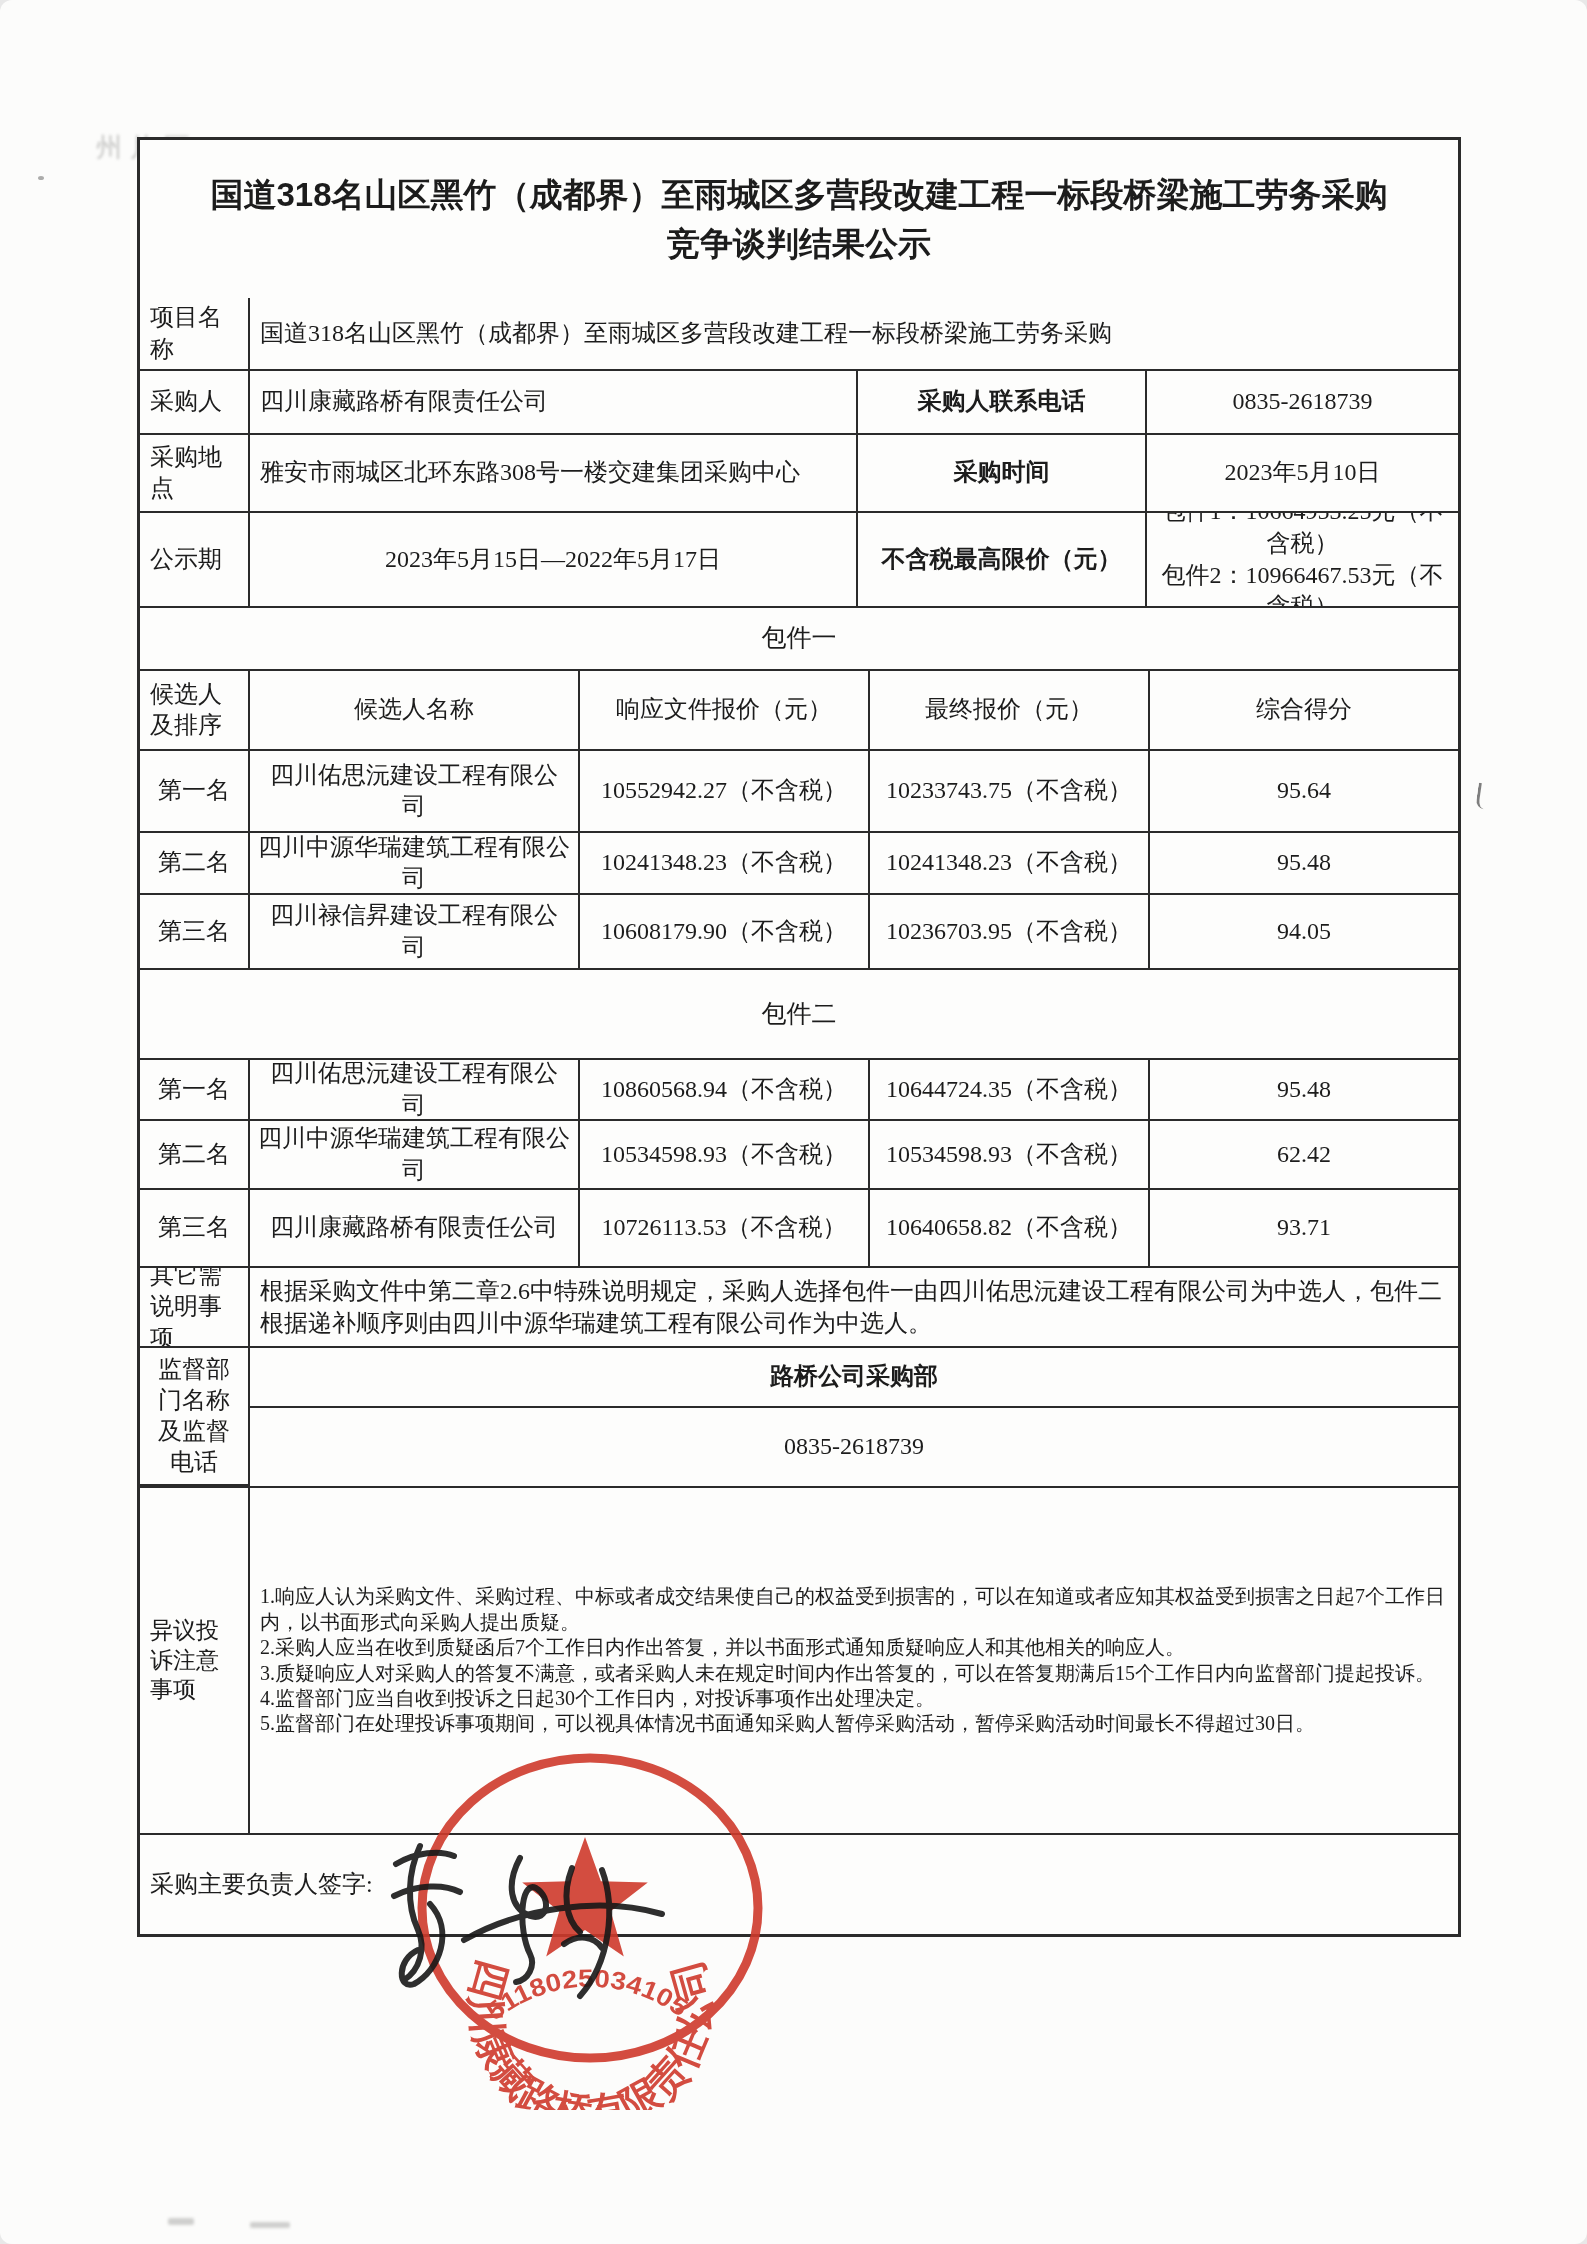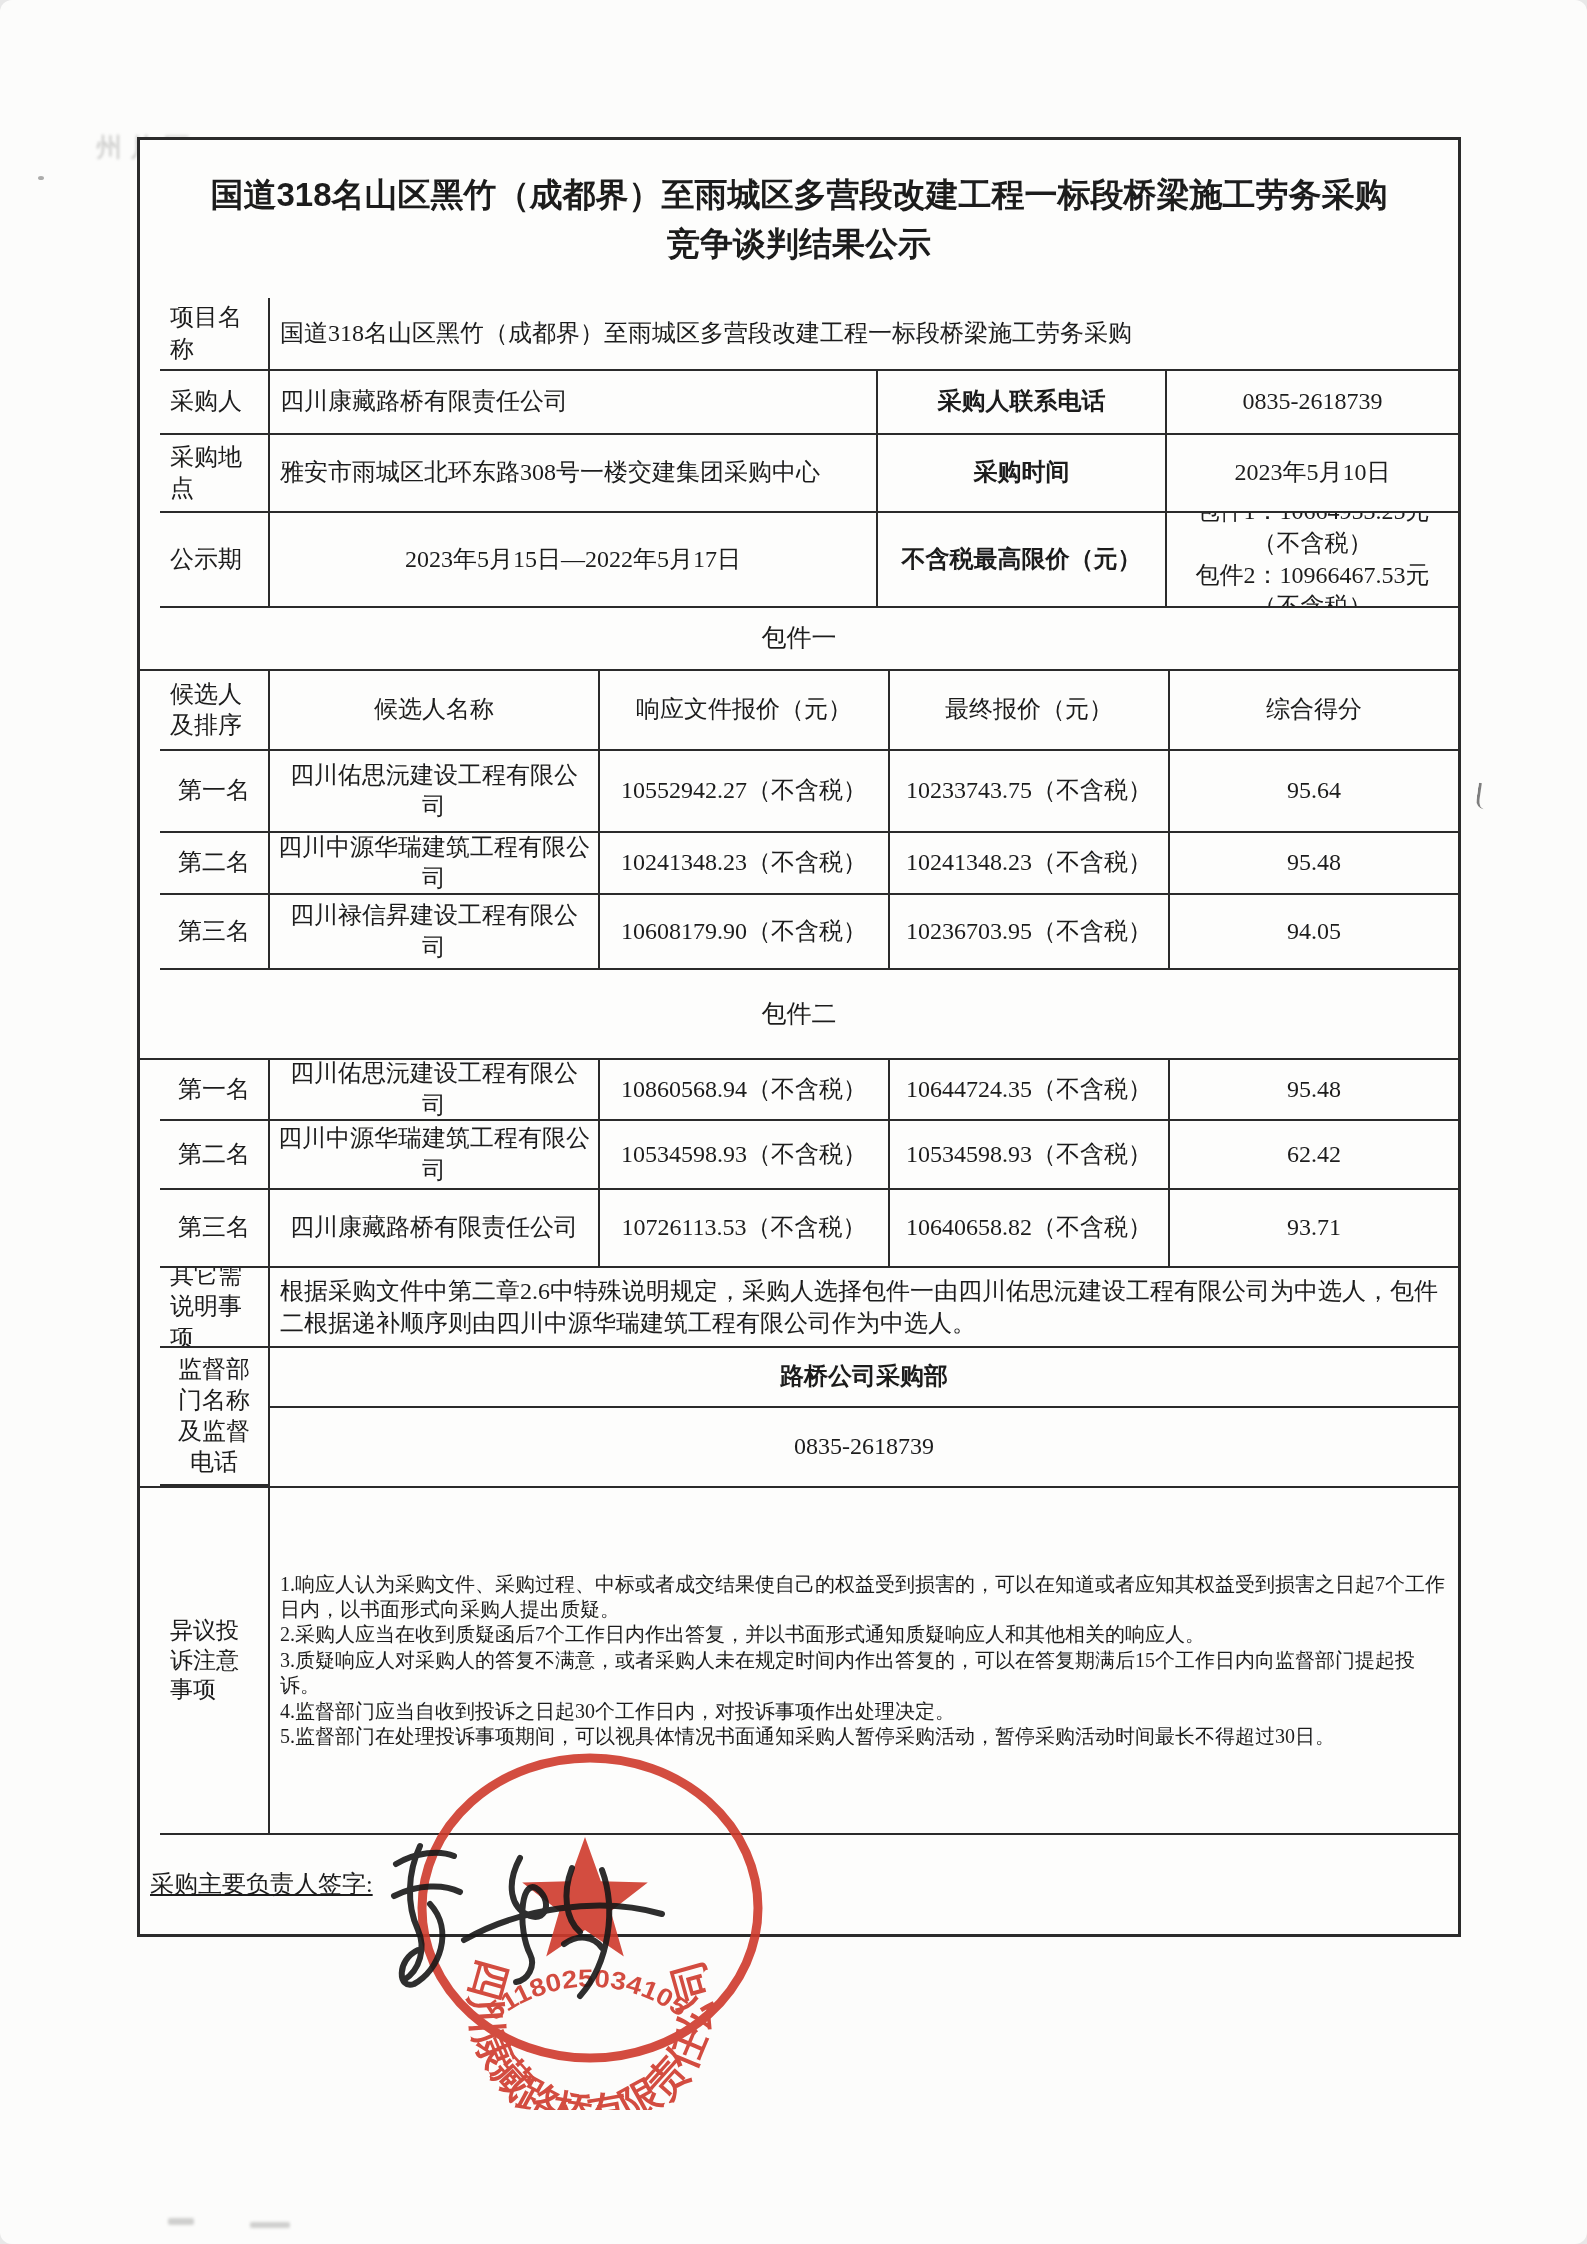--- a/index.html
+++ b/index.html
@@ -4,23 +4,23 @@
 <style>
   html,body{margin:0;padding:0;background:#e8e8e8;}
   .page{position:relative;width:1587px;height:2244px;background:#fcfcfb;overflow:hidden;
         font-family:"Liberation Serif","DejaVu Serif",serif;color:#1c1c1c;border-radius:12px;}
   .doc{position:absolute;left:137px;top:137px;width:1318px;border:3px solid #2b2b2b;background:#fdfdfc;}
   .row{display:flex;}
   .cell{border-right:2px solid #2b2b2b;border-bottom:2px solid #2b2b2b;box-sizing:border-box;
         display:flex;align-items:center;padding:4px 10px;font-size:24px;line-height:1.3;
         overflow:hidden;}
   .cell.last{border-right:none;}
-  .row.rlast > .cell{border-bottom:none;text-decoration:underline;}
+  .row.rlast > .cell{border-bottom:none;}
   .ctr{justify-content:center;text-align:center;}
-  .w-label{width:110px;flex:none;margin-left:20px;}
+  .w-label{width:110px;flex:none;}
   .w-v1{width:608px;flex:none;}
   .w-key{width:289px;flex:none;font-weight:bold;}
   .grow{flex:1;}
   .w-name{width:330px;flex:none;}
   .w-p{width:290px;flex:none;}
   .w-p2{width:280px;flex:none;}
   .title-cell{flex-direction:column;justify-content:center;border:none;
               font-family:"Liberation Sans","DejaVu Sans",sans-serif;font-weight:bold;font-size:33px;
               text-align:center;line-height:1.5;}
   .stack{flex:1;display:flex;flex-direction:column;}

